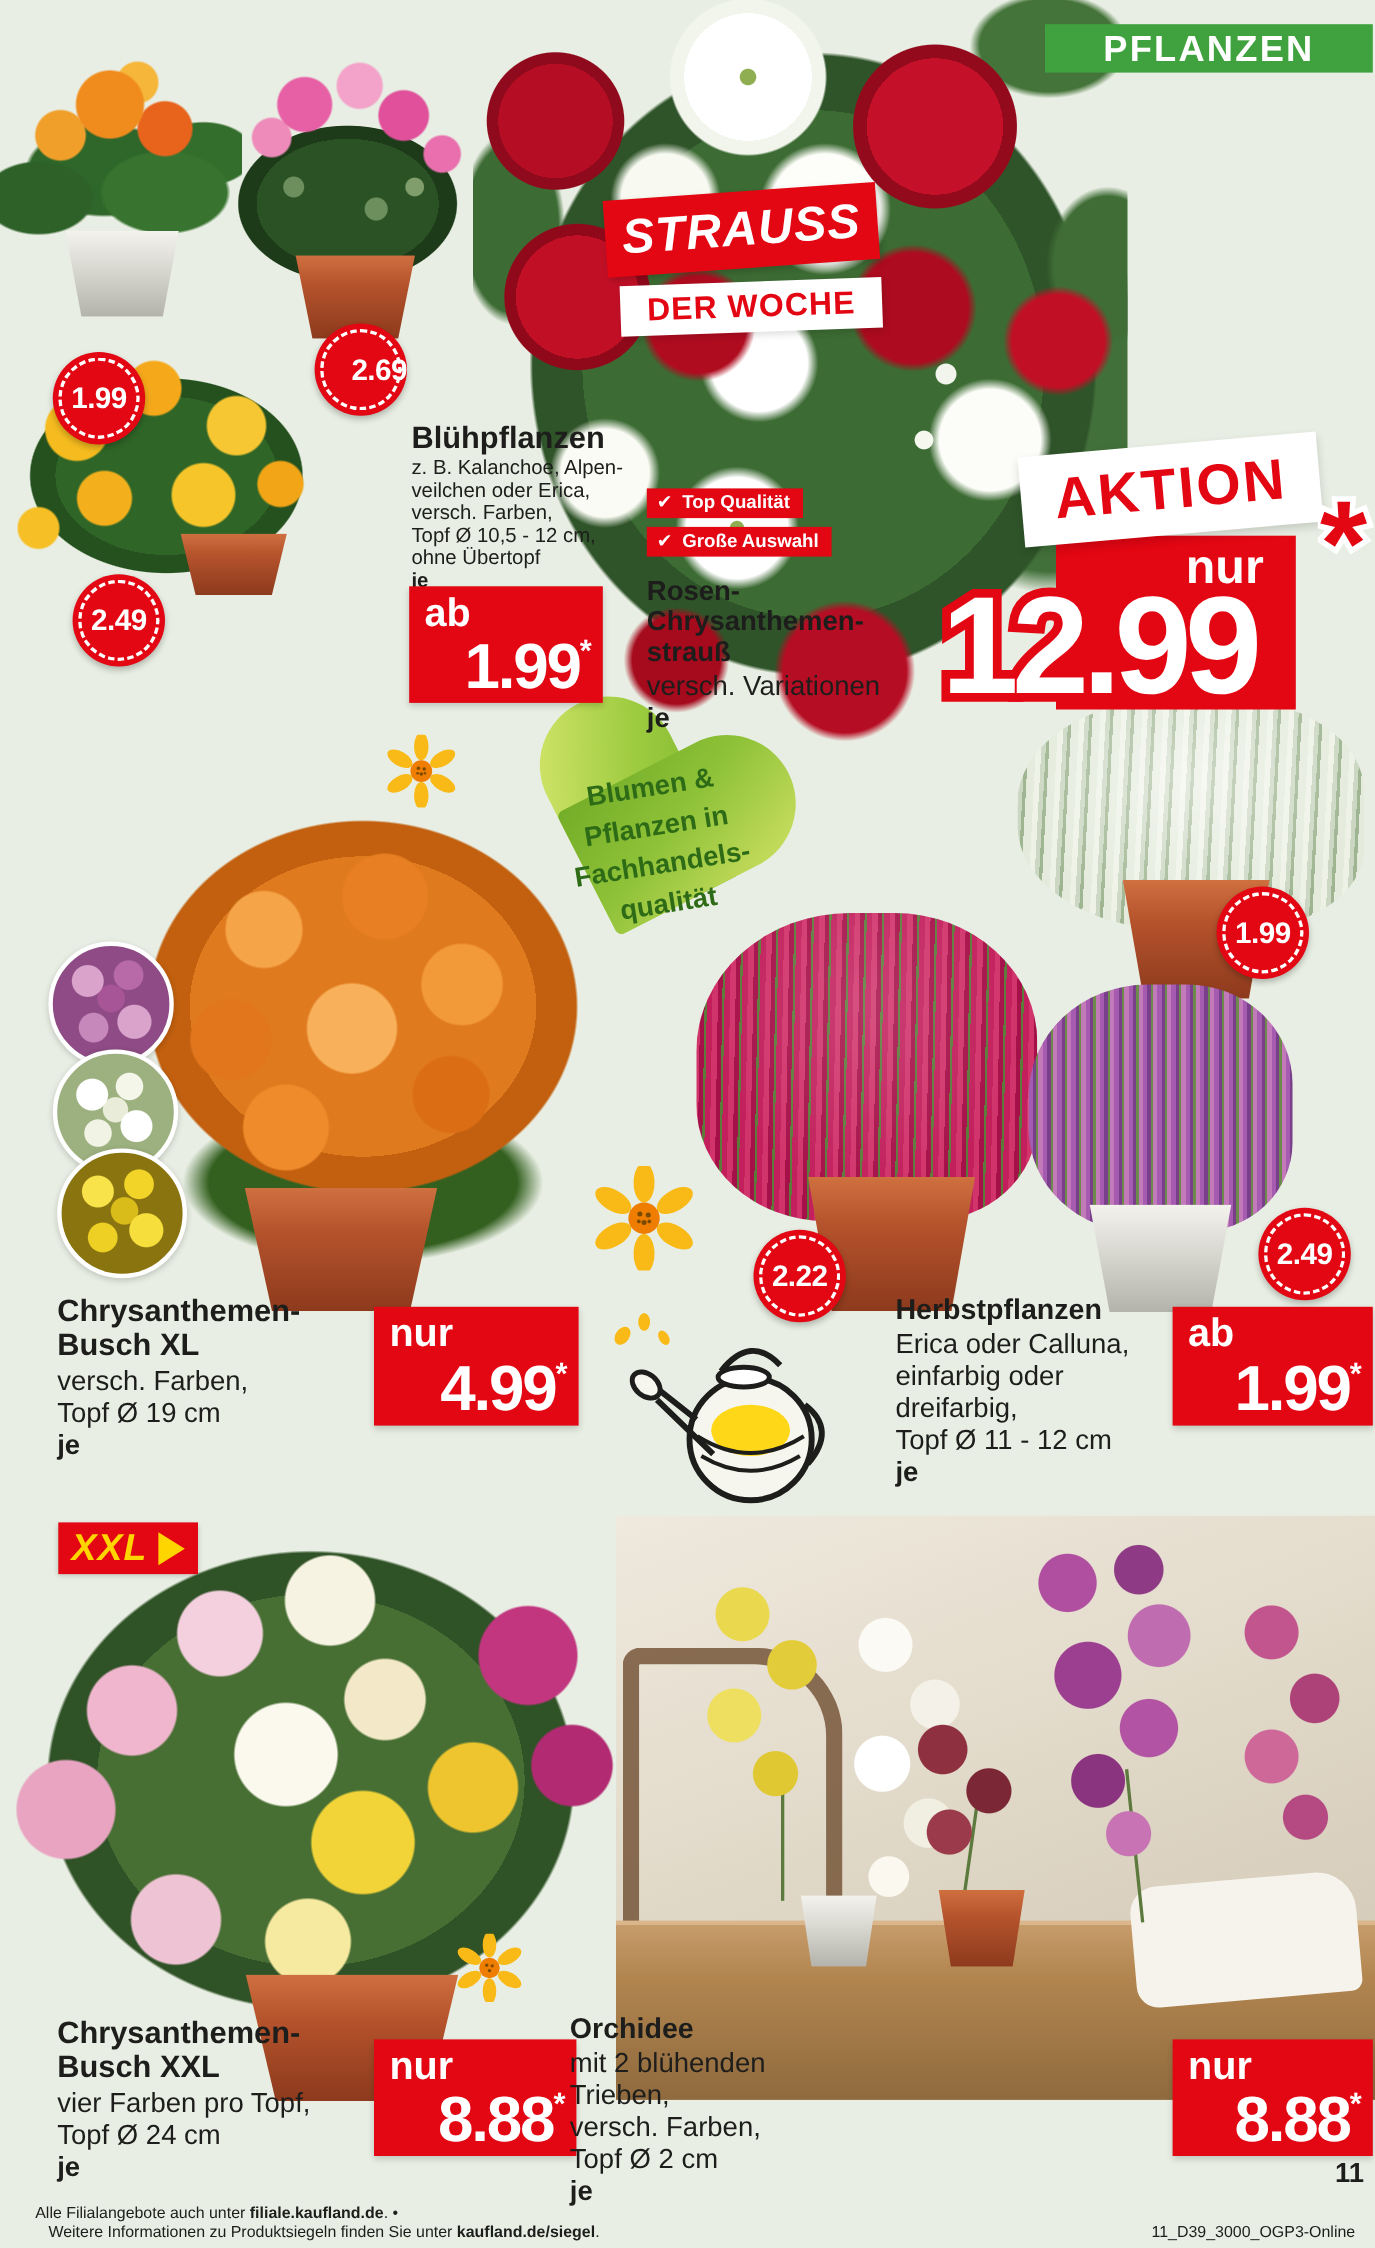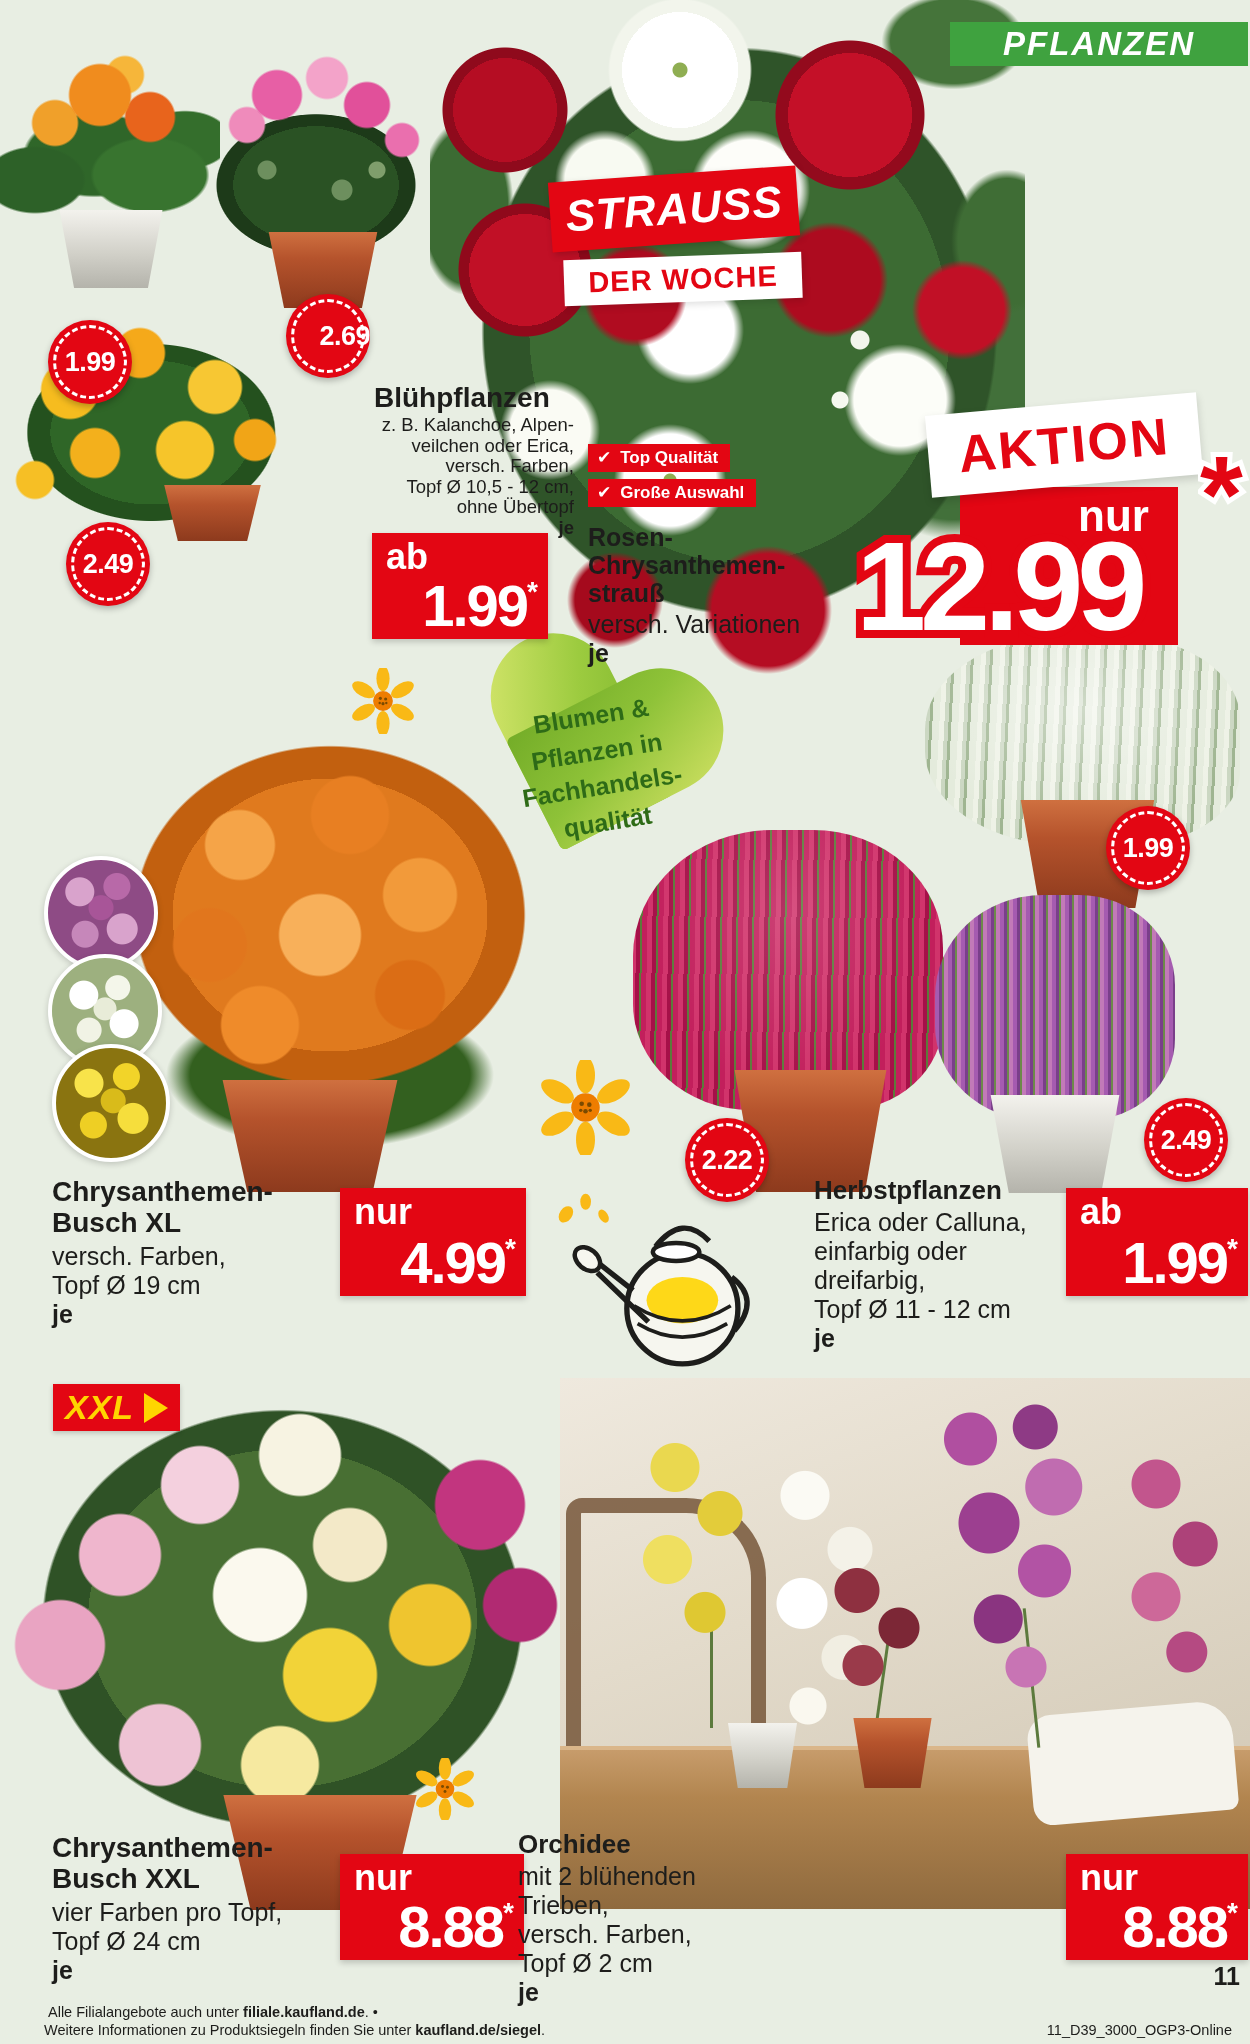--- a/index.html
+++ b/index.html
@@ -296,21 +296,21 @@
     <circle cx="150" cy="135" r="62" fill="#f6f6ef" stroke="#1d1d1b" stroke-width="6"></circle>
     <ellipse cx="150" cy="126" rx="40" ry="26" fill="#ffd500" opacity="0.9"></ellipse>
     <path d="M100 152 q50 30 100 0 M96 132 q54 34 108 0" fill="none" stroke="#1d1d1b" stroke-width="4"></path>
     <ellipse cx="143" cy="72" rx="26" ry="10" fill="#fff" stroke="#1d1d1b" stroke-width="5"></ellipse>
     <path d="M120 66 Q150 28 180 60" fill="none" stroke="#1d1d1b" stroke-width="6"></path>
     <path d="M205 100 Q238 125 208 160" fill="none" stroke="#1d1d1b" stroke-width="6"></path>
     <path d="M95 115 L38 70 M112 150 L55 95" fill="none" stroke="#1d1d1b" stroke-width="6"></path>
     <ellipse cx="44" cy="80" rx="16" ry="11" transform="rotate(40 44 80)" fill="#f6f6ef" stroke="#1d1d1b" stroke-width="5"></ellipse>
   </svg>
 
-  <div class="pflanzen" style="left:950px;top:22px;width:298px;height:44px;font-style:italic;">
+  <div class="pflanzen" style="left:950px;top:22px;width:298px;height:44px;">
     <span>PFLANZEN</span>
   </div>
 
   <div class="strauss-red" style="left:550px;top:174px;width:248px;height:70px;">
     <span>STRAUSS</span>
   </div>
   <div class="strauss-white" style="left:564px;top:256px;width:238px;height:46px;">
     <span>DER WOCHE</span>
   </div>
 
@@ -349,21 +349,21 @@
     </div>
   <div class="badge" style="left:1144px;top:1098px;width:84px;height:84px;">
       <span>2.49</span>
     </div>
   <div class="badge" style="left:685px;top:1118px;width:84px;height:84px;">
       <span>2.22</span>
     </div>
 
   <div class="abs" style="left:374px;top:382px;width:200px;">
     <div class="p-title">Blühpflanzen</div>
-    <div class="p-desc" style="font-size:18.5px;line-height:1.11;margin-top:2px;text-align:right;">
+    <div class="p-desc" style="font-size:18.5px;line-height:1.11;margin-top:2px;">
       <div>z. B. Kalanchoe, Alpen-</div>
       <div>veilchen oder Erica,</div>
       <div>versch. Farben,</div>
       <div>Topf Ø 10,5 - 12 cm,</div>
       <div>ohne Übertopf</div>
       <div style="font-weight:bold;">je</div>
     </div>
   </div>
   <div class="price-box" style="left:372px;top:533px;width:176px;height:106px;">
     <span class="prefix">ab</span>
@@ -452,21 +452,21 @@
     <span class="prefix">nur</span>
     <span class="value">
         <span>8.88</span>
         <span class="ast">*</span>
       </span>
   </div>
 
   <div class="page-num" style="left:1150px;top:1962px;width:90px;">
     <span>11</span>
   </div>
-  <div class="footer-line" style="left:48px;top:2004px;text-align:center;">
+  <div class="footer-line" style="left:32px;top:2004px;text-align:center;">
     <span>Alle Filialangebote auch unter </span><b>filiale.kaufland.de</b><span>. •</span>
   </div>
   <div class="footer-line" style="left:44px;top:2022px;">
     <span>Weitere Informationen zu Produktsiegeln finden Sie unter </span><b>kaufland.de/siegel</b><span>.</span>
   </div>
   <div class="footer-line" style="left:900px;top:2022px;width:332px;text-align:right;">
     <span>11_D39_3000_OGP3-Online</span>
   </div>
 
 </div>

